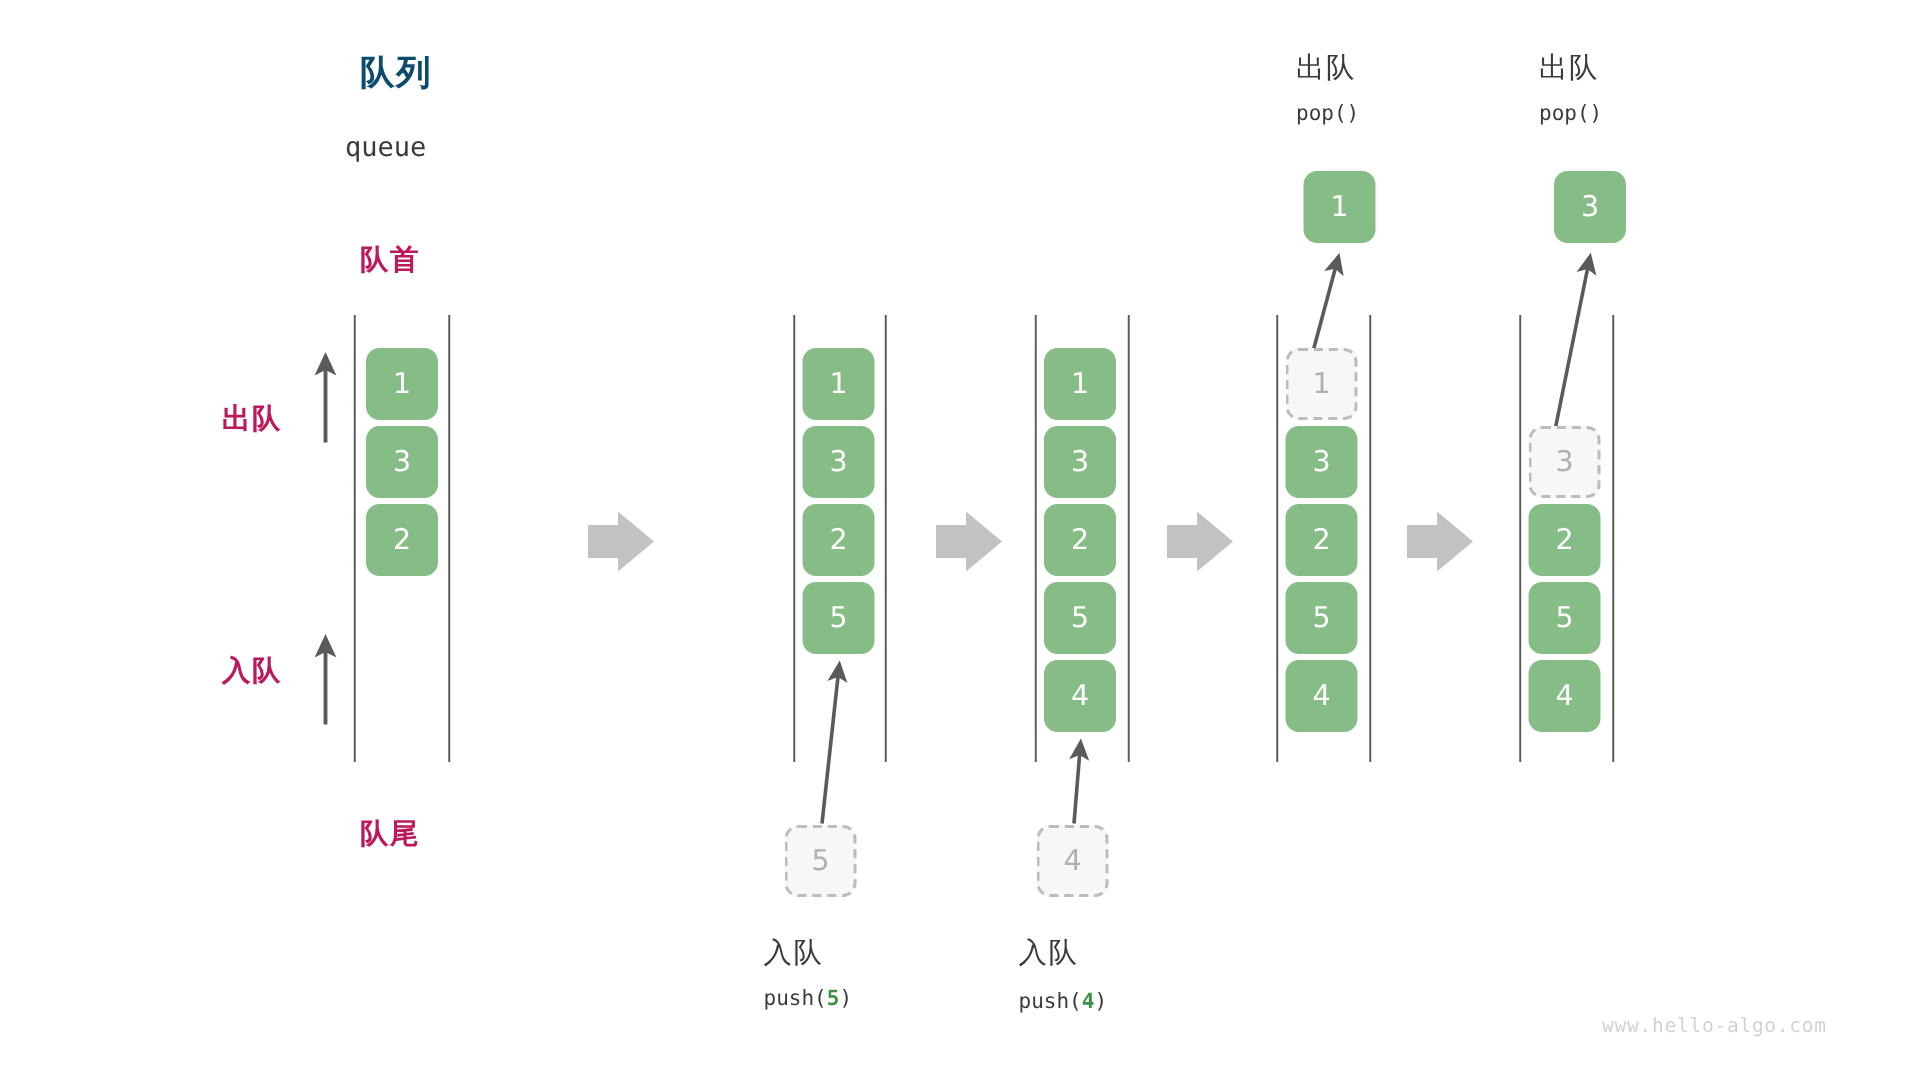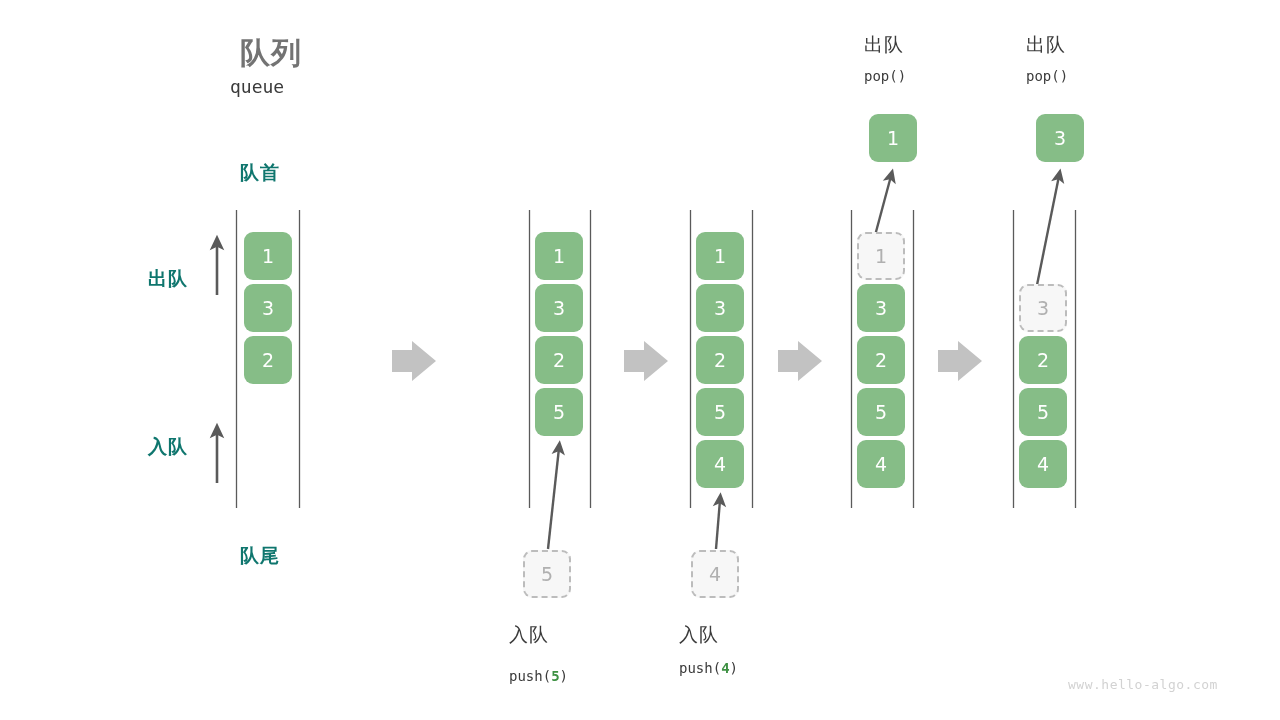--- a/index.html
+++ b/index.html
@@ -19,36 +19,36 @@
     left: 0; top: 0;
     width: 1280px;
     height: 720px;
   }
   .abs { position: absolute; }
 
   
   .title-cn {
     font-family: Liberation Serif, serif;
     font-weight: bold;
-    font-size: 30px;
-    color: #737373;
+    font-size: 23px;
+    color: #0c4a6e;
     letter-spacing: 1px;
     white-space: nowrap;
   }
   .title-en {
     font-family: "DejaVu Sans Mono", monospace;
     font-size: 18px;
     color: #3b3b3b;
     white-space: nowrap;
   }
   .label-bold {
     font-family: "DejaVu Sans", sans-serif;
     font-weight: bold;
     font-size: 19px;
-    color: #0f766e;
+    color: #be185d;
     letter-spacing: 1px;
     white-space: nowrap;
   }
   .op-cn {
     font-family: "DejaVu Sans", sans-serif;
     font-size: 19px;
     color: #3b3b3b;
     letter-spacing: 1px;
     white-space: nowrap;
   }
@@ -162,38 +162,38 @@
     </g>
     <g fill="#c2c2c2">
       <path d="M778,350 L798,350 L798,341 L822,361 L798,381 L798,372 L778,372 Z"></path>
     </g>
     <g fill="#c2c2c2">
       <path d="M938,350 L958,350 L958,341 L982,361 L958,381 L958,372 L938,372 Z"></path>
     </g>
   </svg>
 
   <div class="abs title-cn" style="left:240px; top:33px;">队列</div>
-  <div class="abs title-en" style="left:230px; top:76px;text-align:center;">queue</div>
+  <div class="abs title-en" style="left:230px; top:88px;text-align:center;">queue</div>
 
   <div class="abs label-bold" style="left:240px; top:160px;">队首</div>
   <div class="abs label-bold" style="left:240px; top:543px;">队尾</div>
   <div class="abs label-bold" style="left:148px; top:266px;">出队</div>
   <div class="abs label-bold" style="left:148px; top:434px;">入队</div>
 
   <div class="abs cell" style="left:244px; top:232px;">1</div>
   <div class="abs cell" style="left:244px; top:284px;">3</div>
   <div class="abs cell" style="left:244px; top:336px;">2</div>
 
   <div class="abs cell" style="left:535px; top:232px;">1</div>
   <div class="abs cell" style="left:535px; top:284px;">3</div>
   <div class="abs cell" style="left:535px; top:336px;">2</div>
   <div class="abs cell" style="left:535px; top:388px;">5</div>
   <div class="abs cell ghost" style="left:523px; top:550px;">5</div>
   <div class="abs op-cn" style="left:509px; top:622px;">入队</div>
-  <div class="abs op-code" style="left:509px; top:658px;margin-top:10px;">push(<span class="num">5</span>)</div>
+  <div class="abs op-code" style="left:509px; top:658px;">push(<span class="num">5</span>)</div>
 
   <div class="abs cell" style="left:696px; top:232px;">1</div>
   <div class="abs cell" style="left:696px; top:284px;">3</div>
   <div class="abs cell" style="left:696px; top:336px;">2</div>
   <div class="abs cell" style="left:696px; top:388px;">5</div>
   <div class="abs cell" style="left:696px; top:440px;">4</div>
   <div class="abs cell ghost" style="left:691px; top:550px;">4</div>
   <div class="abs op-cn" style="left:679px; top:622px;">入队</div>
   <div class="abs op-code" style="left:679px; top:660px;">push(<span class="num">4</span>)</div>
 

